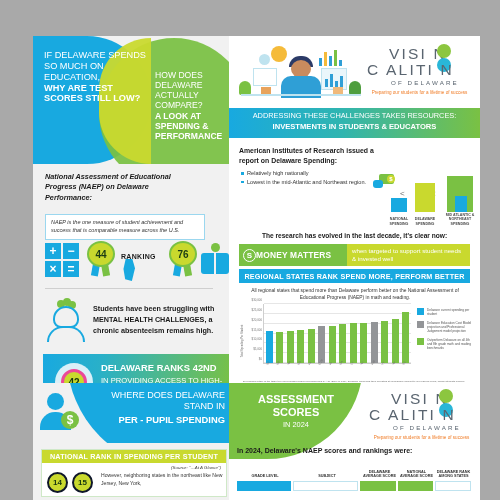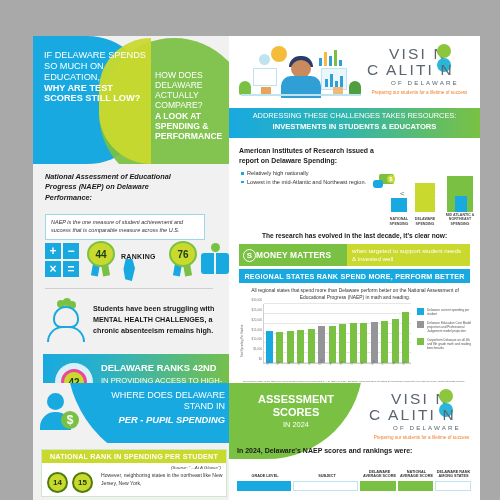--- a/index.html
+++ b/index.html
@@ -178,28 +178,28 @@
 
   
   .b-hero{position:absolute;left:0;top:0;width:196px;height:60px;background:#f1f1f1;overflow:hidden;}
   .b-hero .cyancirc{position:absolute;left:34px;top:-26px;width:168px;height:112px;border-radius:0 0 0 120px;background:#18a9e0;}
   .b-hero .pericon{position:absolute;left:6px;top:10px;width:40px;height:40px;}
   .b-hero .pericon .h{position:absolute;left:8px;top:0;width:17px;height:17px;border-radius:50%;background:#18a9e0;}
   .b-hero .pericon .b{position:absolute;left:1px;top:19px;width:31px;height:18px;border-radius:15px 15px 0 0;background:#18a9e0;}
   .b-hero .pericon .s{position:absolute;left:22px;top:18px;width:18px;height:18px;border-radius:50%;background:#7ac143;color:#fff;font-size:12px;font-weight:bold;display:flex;align-items:center;justify-content:center;}
   .b-hero .txt{position:absolute;left:52px;top:7px;width:140px;color:#fff;text-align:right;line-height:1.25;}
   .b-hero .t1{font-size:9px;}
-  .b-hero .t2{font-size:9.4px;font-weight:bold;margin-top:1px;font-style:italic;}
+  .b-hero .t2{font-size:9.4px;font-weight:bold;margin-top:1px;}
 
   .natrank{position:absolute;left:8px;top:66px;width:186px;height:48px;border:1px solid #cfe8c7;box-sizing:border-box;background:#fff;}
   .natrank .hd{height:13px;background:#c9d92e;color:#fff;font-size:7.2px;font-weight:bold;display:flex;align-items:center;justify-content:center;letter-spacing:.2px;}
   .natrank .src{position:absolute;right:5px;top:15px;font-size:4.4px;font-style:italic;color:#444;}
   .natrank .body{position:absolute;left:5px;top:22px;width:176px;display:flex;}
   .natrank .badges{display:flex;gap:4px;flex:none;}
-  .natrank .bg{width:21px;height:21px;border-radius:50%;background:#c9d92e;border:2px solid #4d7c0f;box-sizing:border-box;display:flex;align-items:center;justify-content:center;font-size:8px;font-weight:bold;color:#16360f;}
+  .natrank .bg{width:21px;height:21px;border-radius:50%;background:#c9d92e;border:2px solid #0f172a;box-sizing:border-box;display:flex;align-items:center;justify-content:center;font-size:8px;font-weight:bold;color:#16360f;}
   .natrank .p{margin-left:8px;font-size:5.1px;color:#333;line-height:1.5;}
 
   .b-right{position:absolute;left:196px;top:0;right:0;height:100%;background:#fff;overflow:hidden;}
   .b-right .greencirc{position:absolute;left:-36px;top:-20px;width:170px;height:96px;border-radius:0 0 96px 0;background:#7ac143;}
   .b-right .htxt{position:absolute;left:8px;top:10px;width:118px;color:#fff;text-align:center;line-height:1.2;}
   .b-right .h1{font-size:11px;font-weight:bold;}
   .b-right .h2{font-size:7.4px;margin-top:2px;}
   .b-right .intro{position:absolute;left:8px;top:64px;font-size:7px;font-weight:bold;color:#1a1a1a;}
   .b-tbl{position:absolute;left:8px;top:76px;width:236px;}
   .b-tbl .hrow{display:flex;font-size:3.8px;font-weight:bold;color:#333;text-align:center;line-height:1.2;align-items:flex-end;height:20px;}

